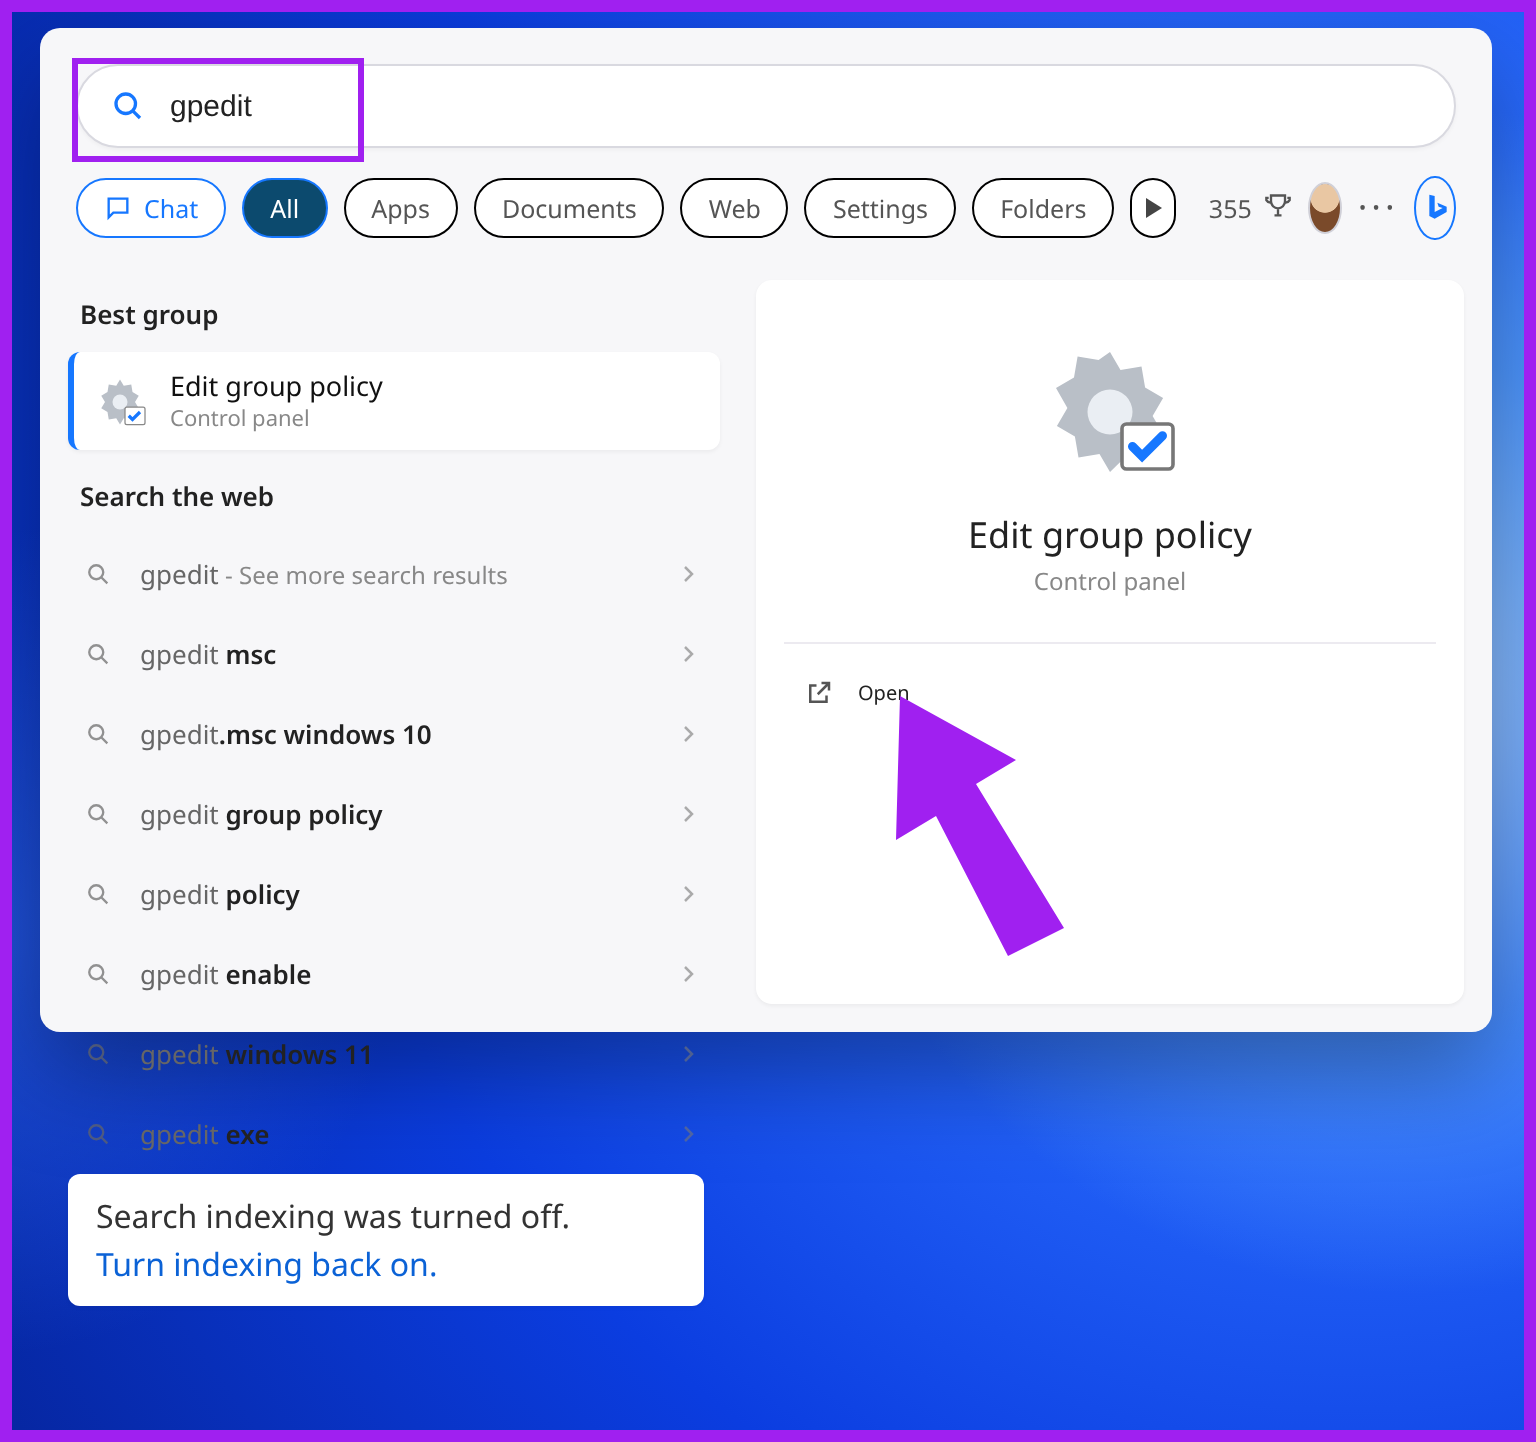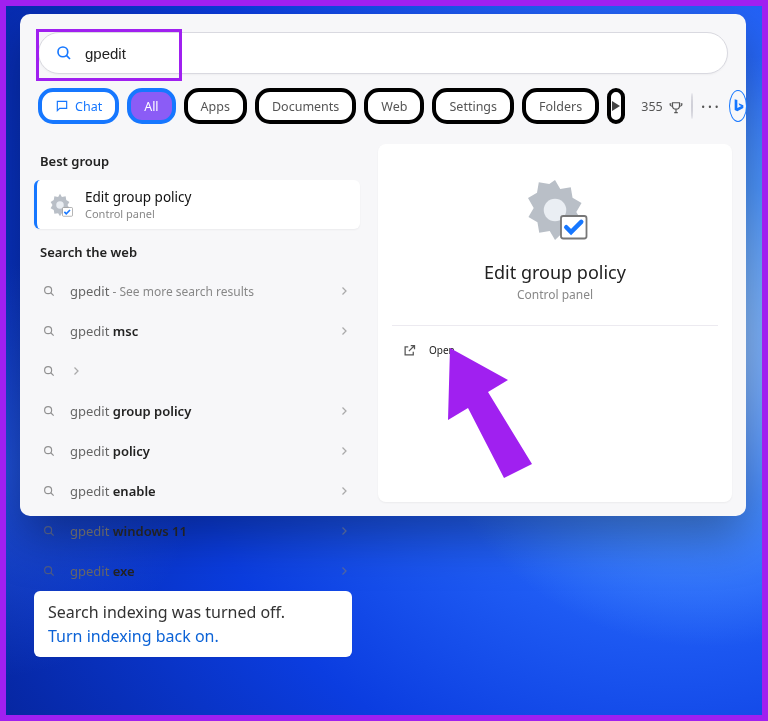--- a/index.html
+++ b/index.html
@@ -24,27 +24,27 @@
   .search{display:flex;align-items:center;background:#fff;border:1px solid #d9d9e0;
     border-radius:22px;height:40px;padding:0 16px;box-shadow:0 1px 2px rgba(0,0,0,.04);}
   .search svg{flex:none;}
   .search input{border:0;outline:0;background:transparent;font-size:15px;flex:1;margin-left:10px;
     color:#222;}
   .hl-search{position:absolute;left:36px;top:29px;width:140px;height:46px;border:3px solid #a020f0;
     pointer-events:none;z-index:40;}
   
   .chips{display:flex;align-items:center;gap:8px;padding:14px 18px 14px 18px;}
   .chip{display:inline-flex;align-items:center;gap:6px;height:28px;padding:0 13px;
-    border-radius:15px;border:4px solid #000000;background:#fff;color:#555;
+    border-radius:15px;border:1px solid #000000;background:#fff;color:#555;
     font-size:12.5px;white-space:nowrap;cursor:pointer;}
   .chip.chat{border-color:#1677ff;color:#1677ff;}
-  .chip.active{background:#8b5cf6;border-color:#1677ff;color:#fff;}
+  .chip.active{background:#0c4a6e;border-color:#1677ff;color:#fff;}
   .chip.play{width:34px;justify-content:center;padding:0;}
   .spacer{flex:1;}
-  .points{display:flex;align-items:flex-end;gap:6px;font-size:12.5px;color:#555;}
+  .points{display:flex;align-items:flex-start;gap:6px;font-size:12.5px;color:#555;}
   .avatar{width:24px;height:24px;border-radius:50%;
     background:radial-gradient(circle at 50% 30%,#e9c7a3 0 38%,#7a4a2a 40% 100%);border:1px solid #d0d0d8;}
   .dots3{font-size:18px;color:#555;letter-spacing:2px;line-height:1;cursor:pointer;}
   .bing-btn{width:30px;height:30px;border-radius:50%;border:1.5px solid #1677ff;display:flex;
     align-items:center;justify-content:center;cursor:pointer;}
   
   .body{flex:1;display:flex;min-height:0;}
   .left{width:346px;display:flex;flex-direction:column;padding-right:6px;}
   .right{flex:1;background:#fff;border-radius:8px;margin:6px 14px 14px 6px;
     display:flex;flex-direction:column;align-items:stretch;padding:24px 18px 14px 18px;
@@ -184,20 +184,21 @@
             <span class="lbl"><span class="q">gpedit </span><span class="m">msc</span><span class="aux"></span></span>
             <svg class="chev" width="12" height="12" viewBox="0 0 24 24" fill="none" stroke="#777" stroke-width="2.5">
               <path d="M9 5l7 7-7 7"></path>
             </svg>
           </div>
           <div class="row">
             <svg class="mag" width="14" height="14" viewBox="0 0 24 24" fill="none" stroke="#666" stroke-width="2">
               <circle cx="10.5" cy="10.5" r="6"></circle>
               <line x1="20" y1="20" x2="15" y2="15"></line>
             </svg>
+            <span class="lbl"><span class="q">gpedit</span><span class="m">.msc windows 10</span><span class="aux"></span></span>
             <svg class="chev" width="12" height="12" viewBox="0 0 24 24" fill="none" stroke="#777" stroke-width="2.5">
               <path d="M9 5l7 7-7 7"></path>
             </svg>
           </div>
           <div class="row">
             <svg class="mag" width="14" height="14" viewBox="0 0 24 24" fill="none" stroke="#666" stroke-width="2">
               <circle cx="10.5" cy="10.5" r="6"></circle>
               <line x1="20" y1="20" x2="15" y2="15"></line>
             </svg>
             <span class="lbl"><span class="q">gpedit </span><span class="m">group policy</span><span class="aux"></span></span>

